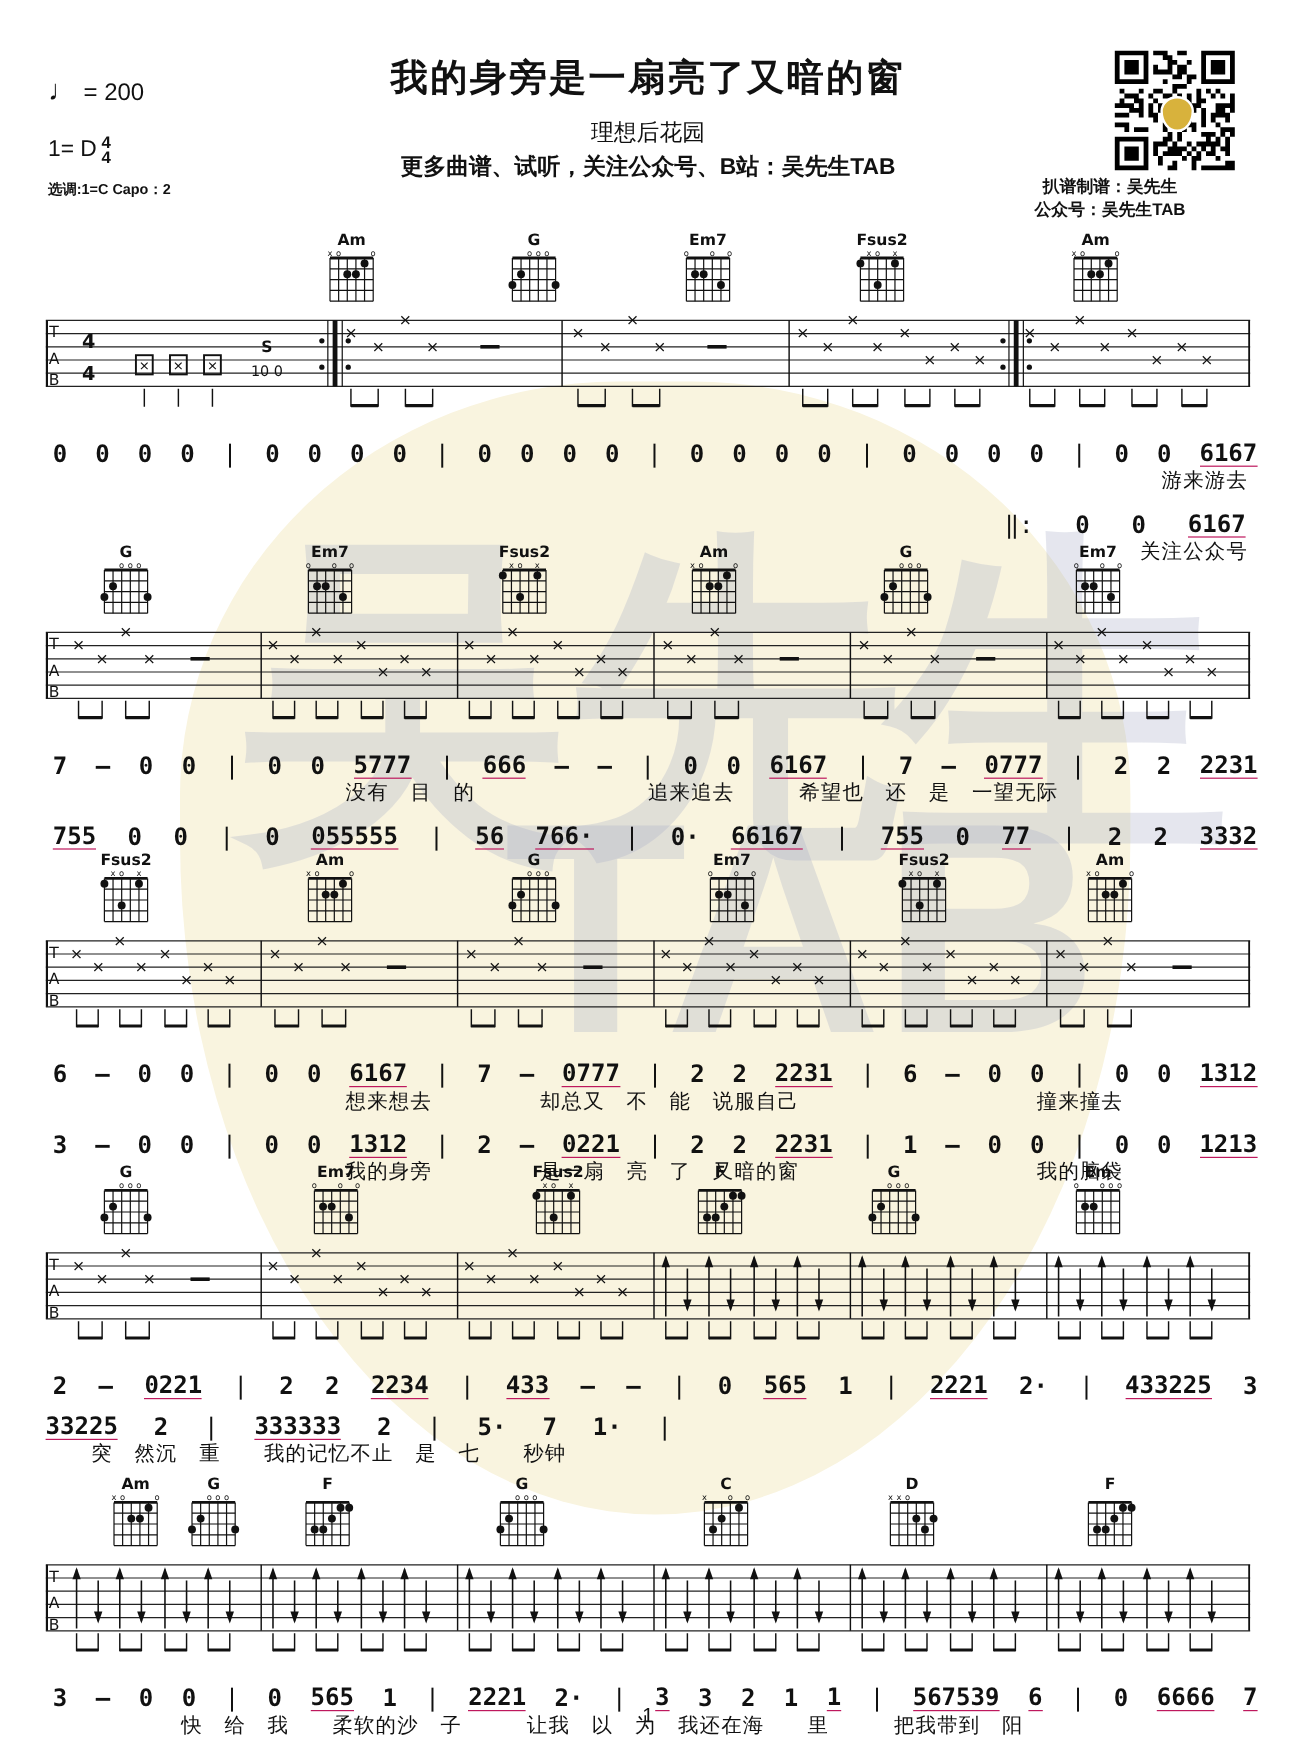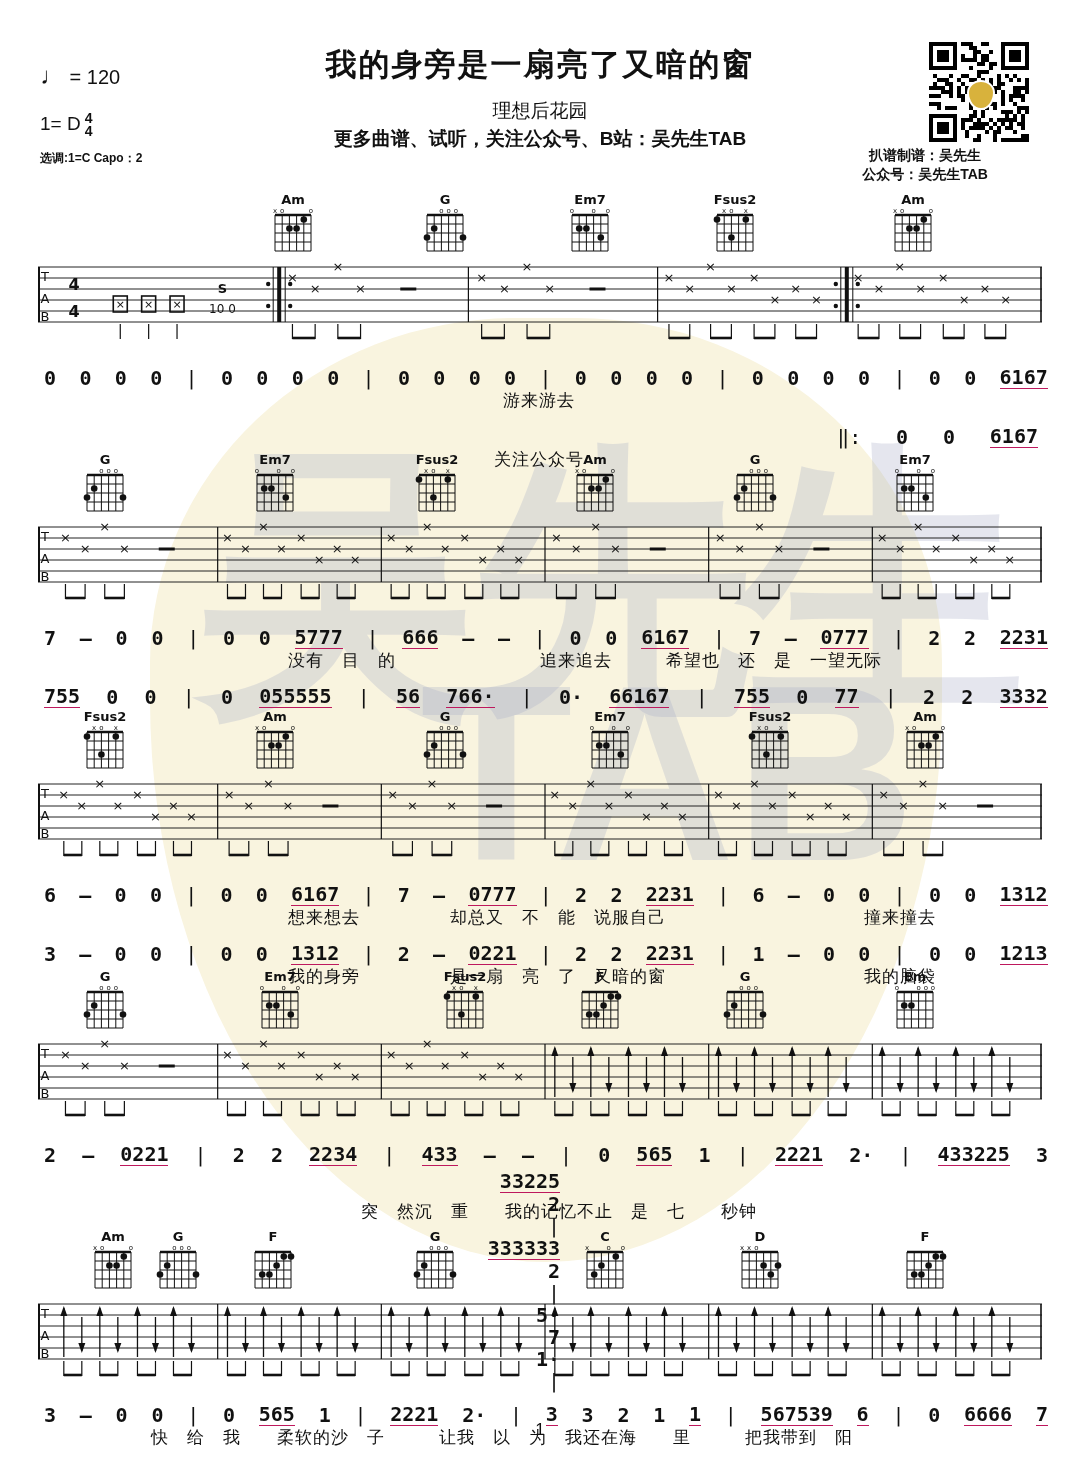--- a/index.html
+++ b/index.html
@@ -34,31 +34,31 @@
   .staff{display:block;}
   .numline{display:flex;align-items:flex-end;height:30px;margin-top:4px;
            font-family:"DejaVu Sans Mono","DejaVu Sans",monospace;font-size:20px;font-weight:700;color:#111;}
   .numline.full{justify-content:space-between;padding:0 6px;}
   .numline.right{justify-content:space-between;margin-left:auto;padding-right:4px;}
   .numline.left{justify-content:space-between;}
   .tok{line-height:22px;white-space:pre;}
   .tok.u{border-bottom:1px solid #be185d;}
   .tok.bar{font-weight:400;}
   .lyrics{font-size:17px;height:25px;line-height:24px;white-space:pre;letter-spacing:1px;}
-  .lyrics.right{text-align:center;padding-right:2px;}
+  .lyrics.right{text-align:right;padding-right:2px;}
   #pagenum{position:absolute;left:0;top:1420px;width:1080px;text-align:center;font-size:17px;z-index:2;}
 </style>
 </head>
 <body>
 
 <div class="pick-wm"></div>
 <div class="wm-text" id="wm1">吴先生</div>
 <div class="wm-text" id="wm2">TAB</div>
 
-<div class="hdr" id="tempo"><span class="note">♩</span> <span>= 120</span></div>
+<div class="hdr" id="tempo"><span class="note">♩</span> <span>= 200</span></div>
 <div class="hdr" id="keyline"><span>1= D</span><span class="frac"><span>4</span><span>4</span></span></div>
 <div class="hdr" id="tuning">选调:1=C   Capo：2</div>
 <div class="hdr" id="title">我的身旁是一扇亮了又暗的窗</div>
 <div class="hdr" id="subtitle">理想后花园</div>
 <div class="hdr" id="promo">更多曲谱、试听，关注公众号、B站：吴先生TAB</div>
 <div class="hdr" id="qrbox">
   <svg id="qr" width="108" height="100" viewBox="0 0 100 100">
       <path d="M0 0h28v4h-28zM0 24h28v4h-28zM0 4h4v20h-4zM24 4h4v20h-4zM8 8h12v12h-12zM72 0h28v4h-28zM72 24h28v4h-28zM72 4h4v20h-4zM96 4h4v20h-4zM80 8h12v12h-12zM0 72h28v4h-28zM0 96h28v4h-28zM0 76h4v20h-4zM24 76h4v20h-4zM8 80h12v12h-12zM32 0h4v4h-4zM36 0h4v4h-4zM40 0h4v4h-4zM52 0h4v4h-4zM56 0h4v4h-4zM40 4h4v4h-4zM44 4h4v4h-4zM44 8h4v4h-4zM48 8h4v4h-4zM60 8h4v4h-4zM32 12h4v4h-4zM44 12h4v4h-4zM52 12h4v4h-4zM56 12h4v4h-4zM32 16h4v4h-4zM36 16h4v4h-4zM40 16h4v4h-4zM44 16h4v4h-4zM52 16h4v4h-4zM56 16h4v4h-4zM48 20h4v4h-4zM52 20h4v4h-4zM60 20h4v4h-4zM64 20h4v4h-4zM40 24h4v4h-4zM60 24h4v4h-4zM48 28h4v4h-4zM52 28h4v4h-4zM56 28h4v4h-4zM4 32h4v4h-4zM20 32h4v4h-4zM32 32h4v4h-4zM36 32h4v4h-4zM48 32h4v4h-4zM68 32h4v4h-4zM76 32h4v4h-4zM84 32h4v4h-4zM8 36h4v4h-4zM12 36h4v4h-4zM16 36h4v4h-4zM28 36h4v4h-4zM40 36h4v4h-4zM44 36h4v4h-4zM52 36h4v4h-4zM60 36h4v4h-4zM68 36h4v4h-4zM80 36h4v4h-4zM88 36h4v4h-4zM96 36h4v4h-4zM4 40h4v4h-4zM16 40h4v4h-4zM20 40h4v4h-4zM32 40h4v4h-4zM60 40h4v4h-4zM68 40h4v4h-4zM72 40h4v4h-4zM96 40h4v4h-4zM0 44h4v4h-4zM4 44h4v4h-4zM8 44h4v4h-4zM12 44h4v4h-4zM20 44h4v4h-4zM28 44h4v4h-4zM36 44h4v4h-4zM60 44h4v4h-4zM64 44h4v4h-4zM68 44h4v4h-4zM84 44h4v4h-4zM88 44h4v4h-4zM92 44h4v4h-4zM96 44h4v4h-4zM12 48h4v4h-4zM16 48h4v4h-4zM20 48h4v4h-4zM28 48h4v4h-4zM36 48h4v4h-4zM64 48h4v4h-4zM72 48h4v4h-4zM84 48h4v4h-4zM88 48h4v4h-4zM96 48h4v4h-4zM0 52h4v4h-4zM4 52h4v4h-4zM8 52h4v4h-4zM20 52h4v4h-4zM28 52h4v4h-4zM32 52h4v4h-4zM72 52h4v4h-4zM80 52h4v4h-4zM84 52h4v4h-4zM88 52h4v4h-4zM92 52h4v4h-4zM32 56h4v4h-4zM60 56h4v4h-4zM72 56h4v4h-4zM80 56h4v4h-4zM92 56h4v4h-4zM0 60h4v4h-4zM4 60h4v4h-4zM8 60h4v4h-4zM40 60h4v4h-4zM44 60h4v4h-4zM52 60h4v4h-4zM60 60h4v4h-4zM64 60h4v4h-4zM72 60h4v4h-4zM84 60h4v4h-4zM8 64h4v4h-4zM16 64h4v4h-4zM20 64h4v4h-4zM24 64h4v4h-4zM40 64h4v4h-4zM56 64h4v4h-4zM64 64h4v4h-4zM88 64h4v4h-4zM92 64h4v4h-4zM96 64h4v4h-4zM44 68h4v4h-4zM52 68h4v4h-4zM72 68h4v4h-4zM76 68h4v4h-4zM80 68h4v4h-4zM88 68h4v4h-4zM96 68h4v4h-4zM40 72h4v4h-4zM44 72h4v4h-4zM52 72h4v4h-4zM76 72h4v4h-4zM84 72h4v4h-4zM92 72h4v4h-4zM32 76h4v4h-4zM36 76h4v4h-4zM40 76h4v4h-4zM48 76h4v4h-4zM60 76h4v4h-4zM68 76h4v4h-4zM72 76h4v4h-4zM76 76h4v4h-4zM80 76h4v4h-4zM84 76h4v4h-4zM92 76h4v4h-4zM32 80h4v4h-4zM44 80h4v4h-4zM48 80h4v4h-4zM52 80h4v4h-4zM56 80h4v4h-4zM64 80h4v4h-4zM72 80h4v4h-4zM80 80h4v4h-4zM88 80h4v4h-4zM92 80h4v4h-4zM32 84h4v4h-4zM40 84h4v4h-4zM44 84h4v4h-4zM48 84h4v4h-4zM52 84h4v4h-4zM60 84h4v4h-4zM68 84h4v4h-4zM76 84h4v4h-4zM80 84h4v4h-4zM92 84h4v4h-4zM36 88h4v4h-4zM56 88h4v4h-4zM64 88h4v4h-4zM68 88h4v4h-4zM84 88h4v4h-4zM36 92h4v4h-4zM48 92h4v4h-4zM64 92h4v4h-4zM92 92h4v4h-4zM96 92h4v4h-4zM44 96h4v4h-4zM48 96h4v4h-4zM64 96h4v4h-4zM72 96h4v4h-4zM76 96h4v4h-4zM80 96h4v4h-4zM84 96h4v4h-4zM88 96h4v4h-4zM92 96h4v4h-4zM96 96h4v4h-4z" fill="#000"></path>
     </svg>
   <div id="qr-pick"></div>
@@ -1183,33 +1183,33 @@
         <span class="tok">0</span>
         <span class="tok u">565</span>
         <span class="tok">1</span>
         <span class="tok bar">|</span>
         <span class="tok u">2221</span>
         <span class="tok">2·</span>
         <span class="tok bar">|</span>
         <span class="tok u">433225</span>
         <span class="tok">3</span>
       </div>
-      <div class="numline left" style="width: 52%; flex-direction: column;">
+      <div class="numline left" style="width: 52%;">
         <span class="tok u">33225</span>
         <span class="tok">2</span>
         <span class="tok bar">|</span>
         <span class="tok u">333333</span>
         <span class="tok">2</span>
         <span class="tok bar">|</span>
         <span class="tok">5·</span>
         <span class="tok">7</span>
         <span class="tok">1·</span>
         <span class="tok bar">|</span>
       </div>
-      <div class="lyrics" style="margin-left: 38px; text-align: center;">突　然沉　重　　我的记忆不止　是　七　　秒钟</div>
+      <div class="lyrics" style="margin-left: 38px;">突　然沉　重　　我的记忆不止　是　七　　秒钟</div>
     </div>
     <div class="system" style="top: 1230px;">
       <div class="chord-row">
         <div class="chord" style="left: 50px;"><svg width="52" height="66" viewBox="0 0 52 66">
             <text x="25" y="11" font-size="13" font-family="DejaVu Sans, sans-serif" font-weight="700" text-anchor="middle" fill="#111">Am</text>
             <text x="7" y="20" font-size="7" font-family="DejaVu Sans, sans-serif" font-weight="400" text-anchor="middle" fill="#111">x</text>
             <text x="14.2" y="20" font-size="7" font-family="DejaVu Sans, sans-serif" font-weight="400" text-anchor="middle" fill="#111">o</text>
             <text x="43" y="20" font-size="7" font-family="DejaVu Sans, sans-serif" font-weight="400" text-anchor="middle" fill="#111">o</text>
             <line x1="7" y1="22" x2="43" y2="22" stroke="#111" stroke-width="2.4"></line>
             <line x1="7" y1="31" x2="43" y2="31" stroke="#111" stroke-width="1"></line>

